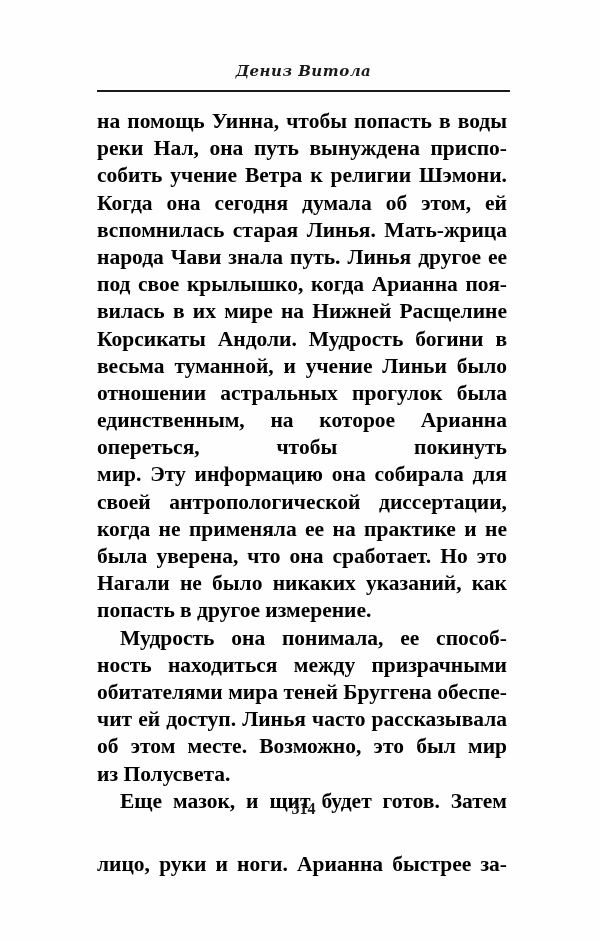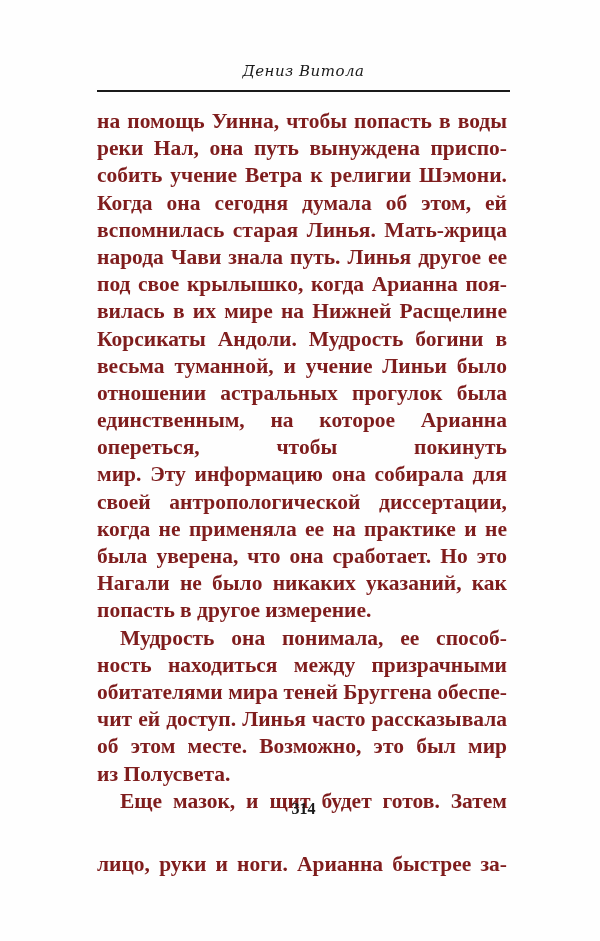--- a/index.html
+++ b/index.html
@@ -22,21 +22,21 @@
     background: #fefefe;
   }
   .running-head {
     position: absolute;
     left: 97px;
     width: 413px;
     top: 62px;
     text-align: center;
     font-family: "DejaVu Serif", serif;
     font-style: italic;
-    font-weight: normal;
+    font-weight: bold;
     font-size: 15px;
     letter-spacing: 0.5px;
     color: #1a1a1a;
   }
   .header-rule {
     position: absolute;
     left: 97px;
     top: 90px;
     width: 413px;
     height: 2px;
@@ -44,21 +44,21 @@
   }
   .body-text {
     position: absolute;
     left: 97px;
     top: 108px;
     width: 410px;
     font-family: "Liberation Serif", serif;
     font-weight: bold;
     font-size: 21.5px;
     line-height: 27.2px;
-    color: #7f1d1d;
+    color: #000000;
   }
   .line {
     display: block;
     height: 27.2px;
     white-space: nowrap;
     text-align: justify;
     text-align-last: justify;
     overflow: hidden;
   }
   .line.last {

